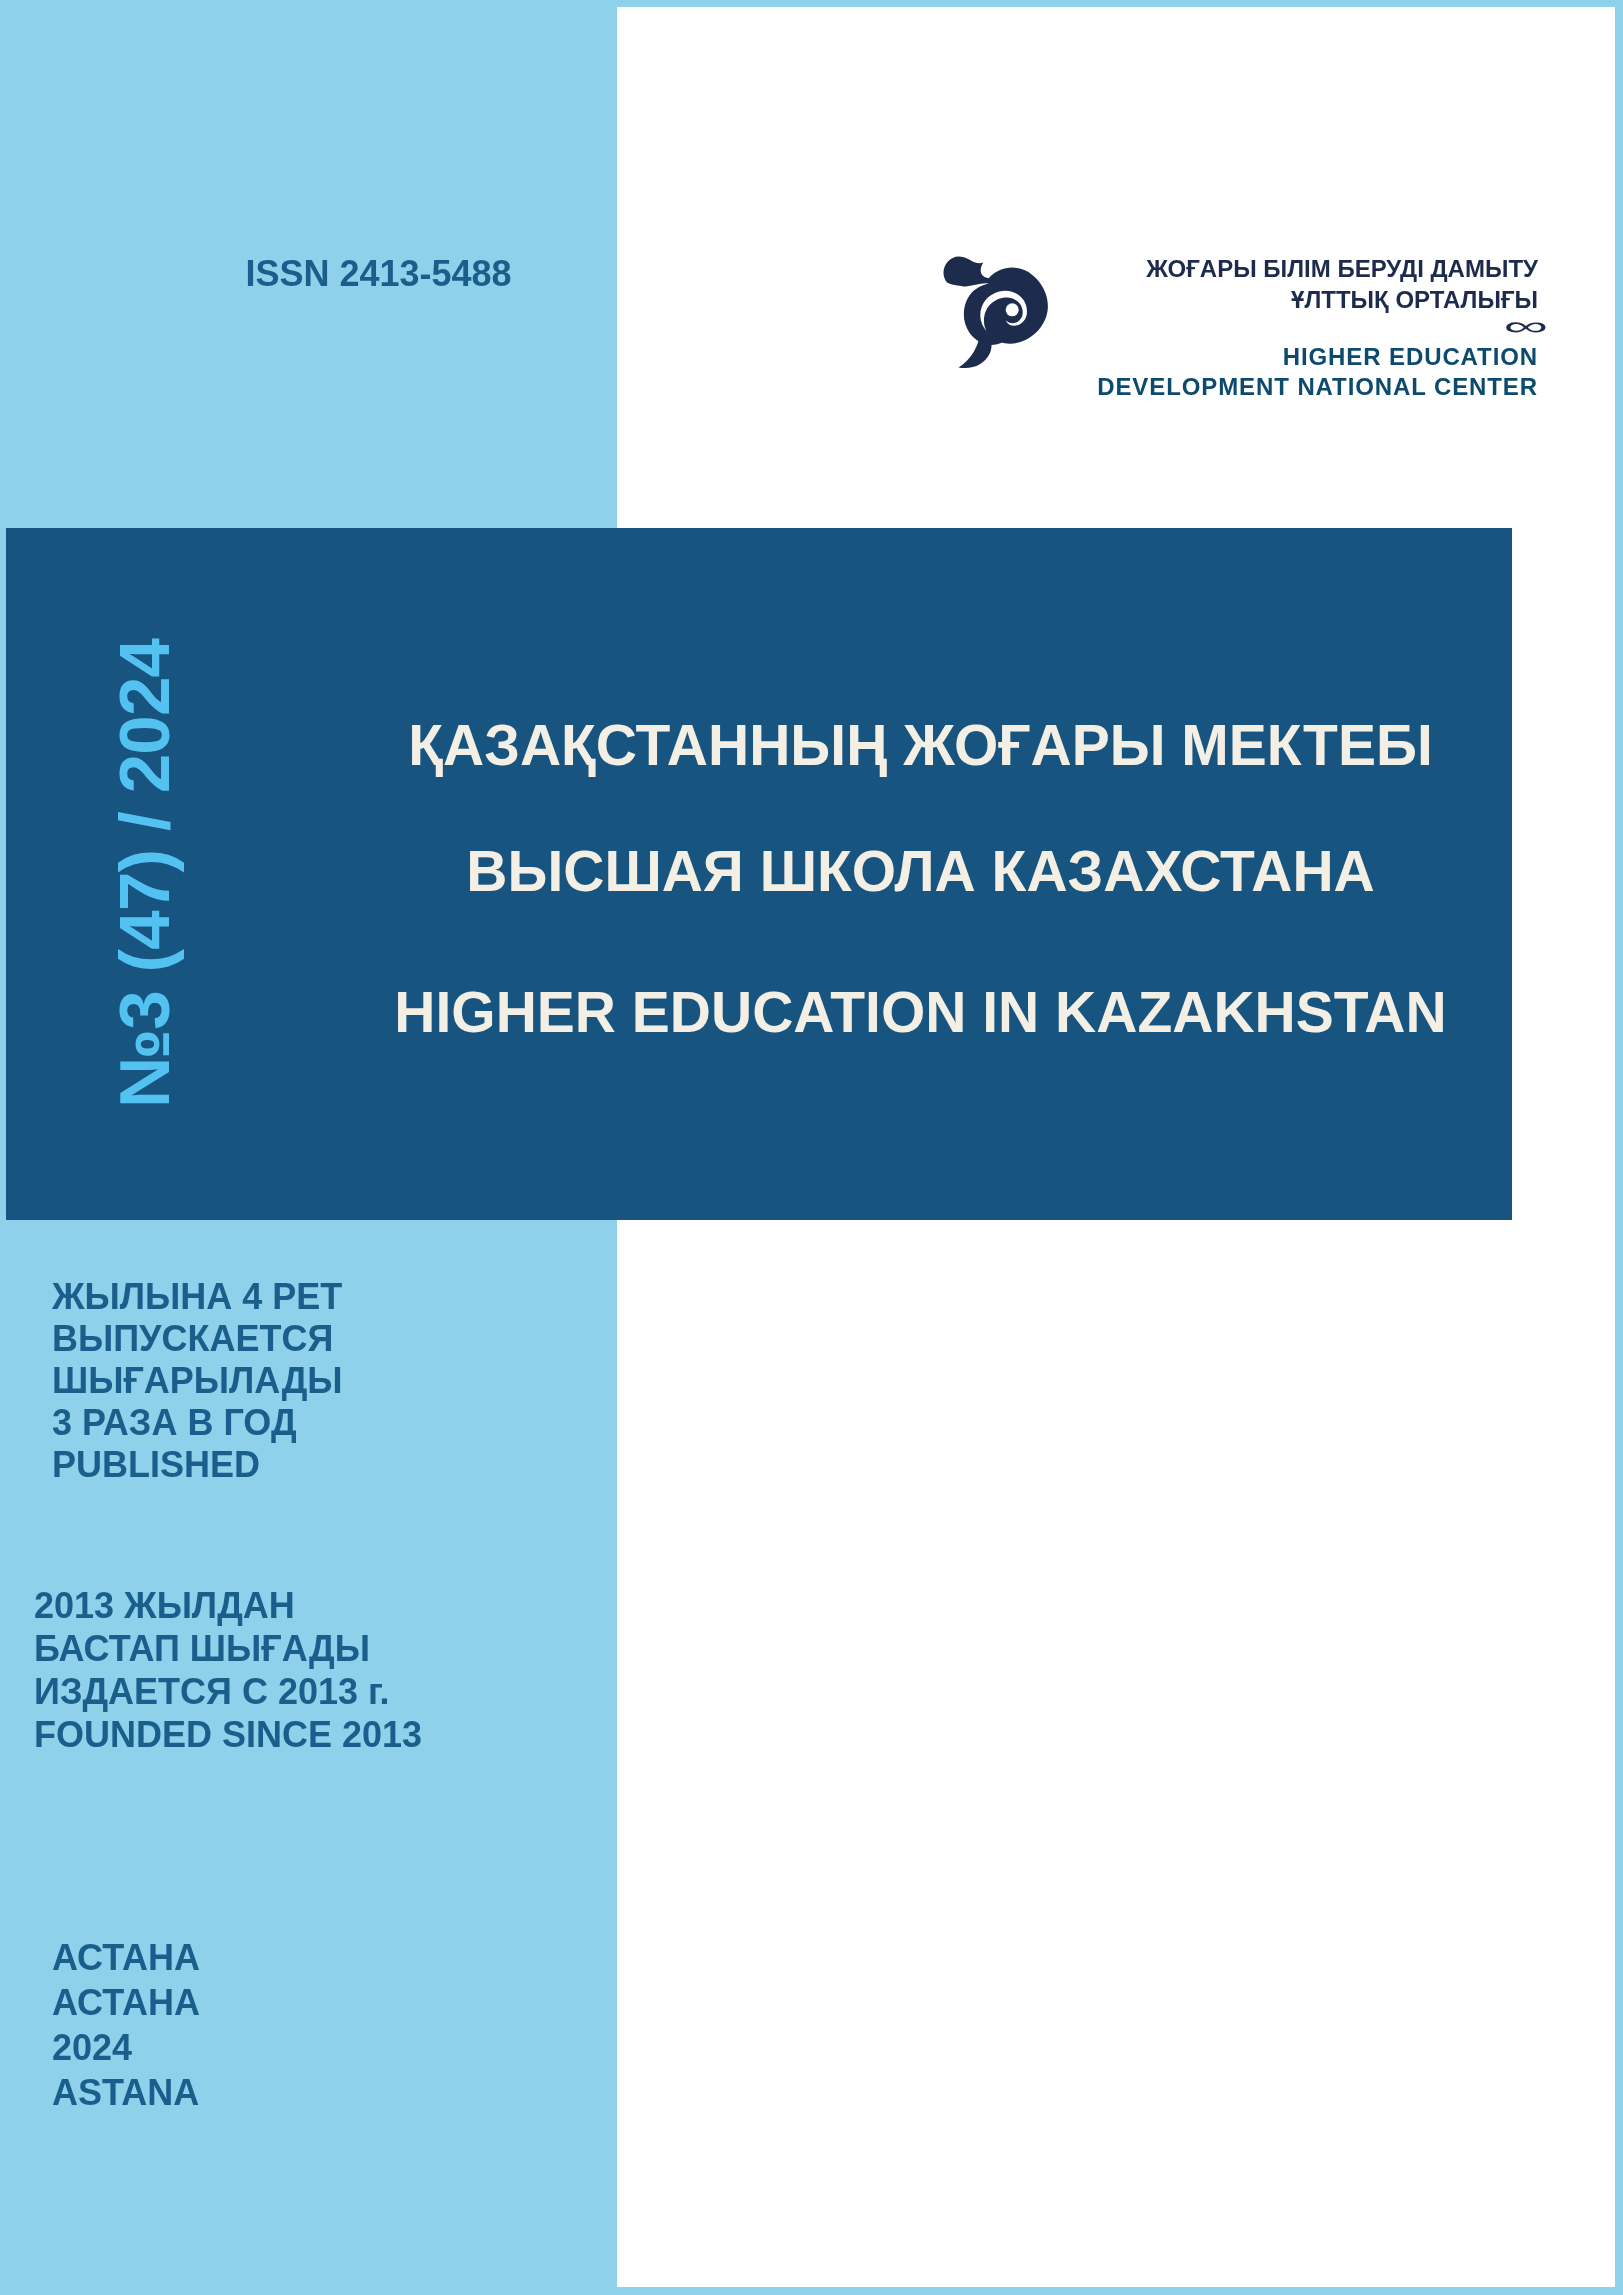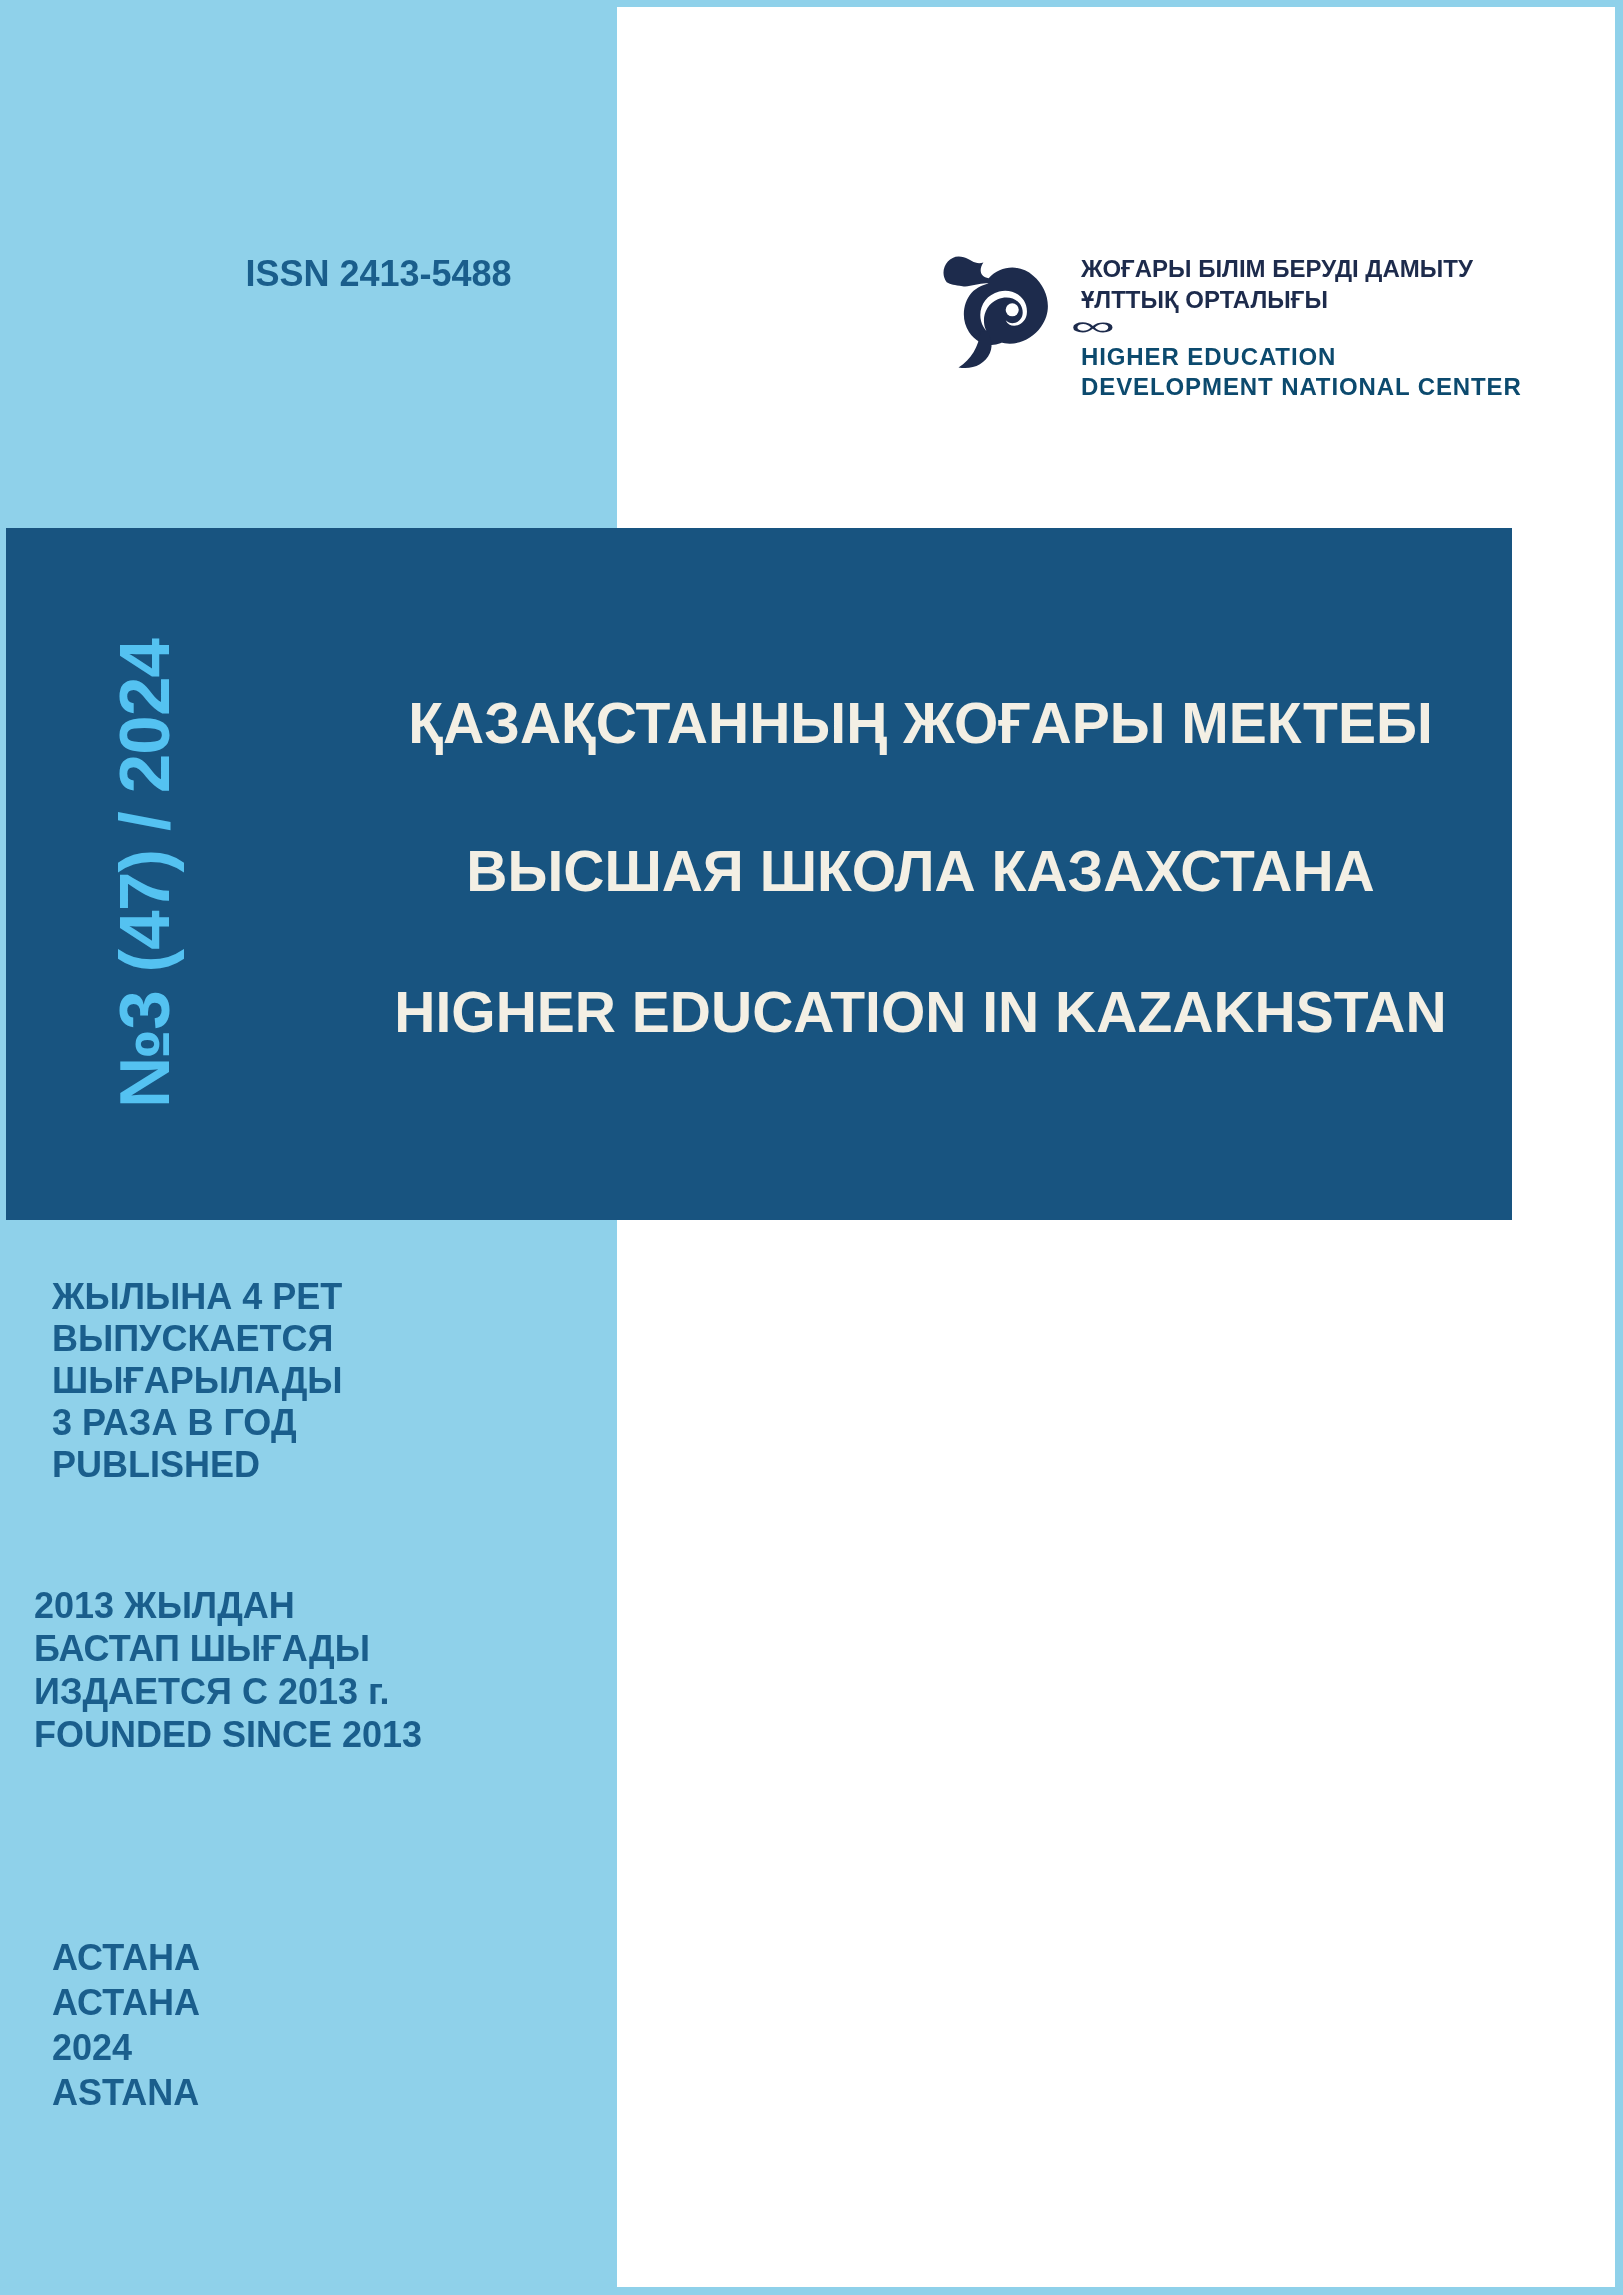--- a/index.html
+++ b/index.html
@@ -20,21 +20,21 @@
     position:absolute;left:129px;top:252px;width:499px;
     text-align:center;color:#1A5E8C;font-weight:bold;font-size:36px;line-height:43px;
   }
   .masthead .index-line{margin-top:50px;}
   
   .logo{
     position:absolute;left:931px;top:241px;width:607px;
     display:flex;align-items:flex-start;gap:19px;
   }
   .logo-bird{width:131px;height:148px;flex:none;}
-  .logo-text{flex:1;text-align:left;padding-top:12px;}
+  .logo-text{flex:1;text-align:right;padding-top:12px;}
   .logo-kk{color:#1D2B4C;font-weight:bold;font-size:24px;line-height:31px;}
   .logo-divider{
     display:inline-block;color:#1D2B4C;font-size:33px;line-height:22.4px;
     transform:scaleX(1.9) scaleY(0.8);font-weight:normal;
   }
   .logo-en{color:#0c4a6e;font-weight:bold;font-size:24px;line-height:29px;letter-spacing:0.9px;margin-top:1.7px;}
   
   .banner{
     position:absolute;left:6px;top:528px;width:1506px;height:692px;
     background:#185480;
@@ -45,21 +45,21 @@
     text-align:center;
     color:#54C2F1;font-weight:bold;font-size:71px;line-height:77px;
     letter-spacing:-0.9px;
     font-style:normal;
   }
   .title-line{
     position:absolute;left:355px;width:1119px;
     text-align:center;color:#F3EFE4;font-weight:bold;font-size:57px;line-height:60px;
     white-space:nowrap;
   }
-  .title-kk{top:165px;text-align:center;}
+  .title-kk{top:187px;text-align:center;}
   .title-ru{top:313px;}
   .title-en{top:454px;}
   
   .info-block{
     position:absolute;text-align:left;
     color:#1A5E8C;font-weight:bold;font-size:36px;
   }
   .freq-block{left:52px;top:1276px;width:602px;line-height:42px;}
   .founded-block{left:34px;top:1584px;width:620px;line-height:43px;}
   .city-block{left:52px;top:1935px;width:602px;line-height:45px;}

